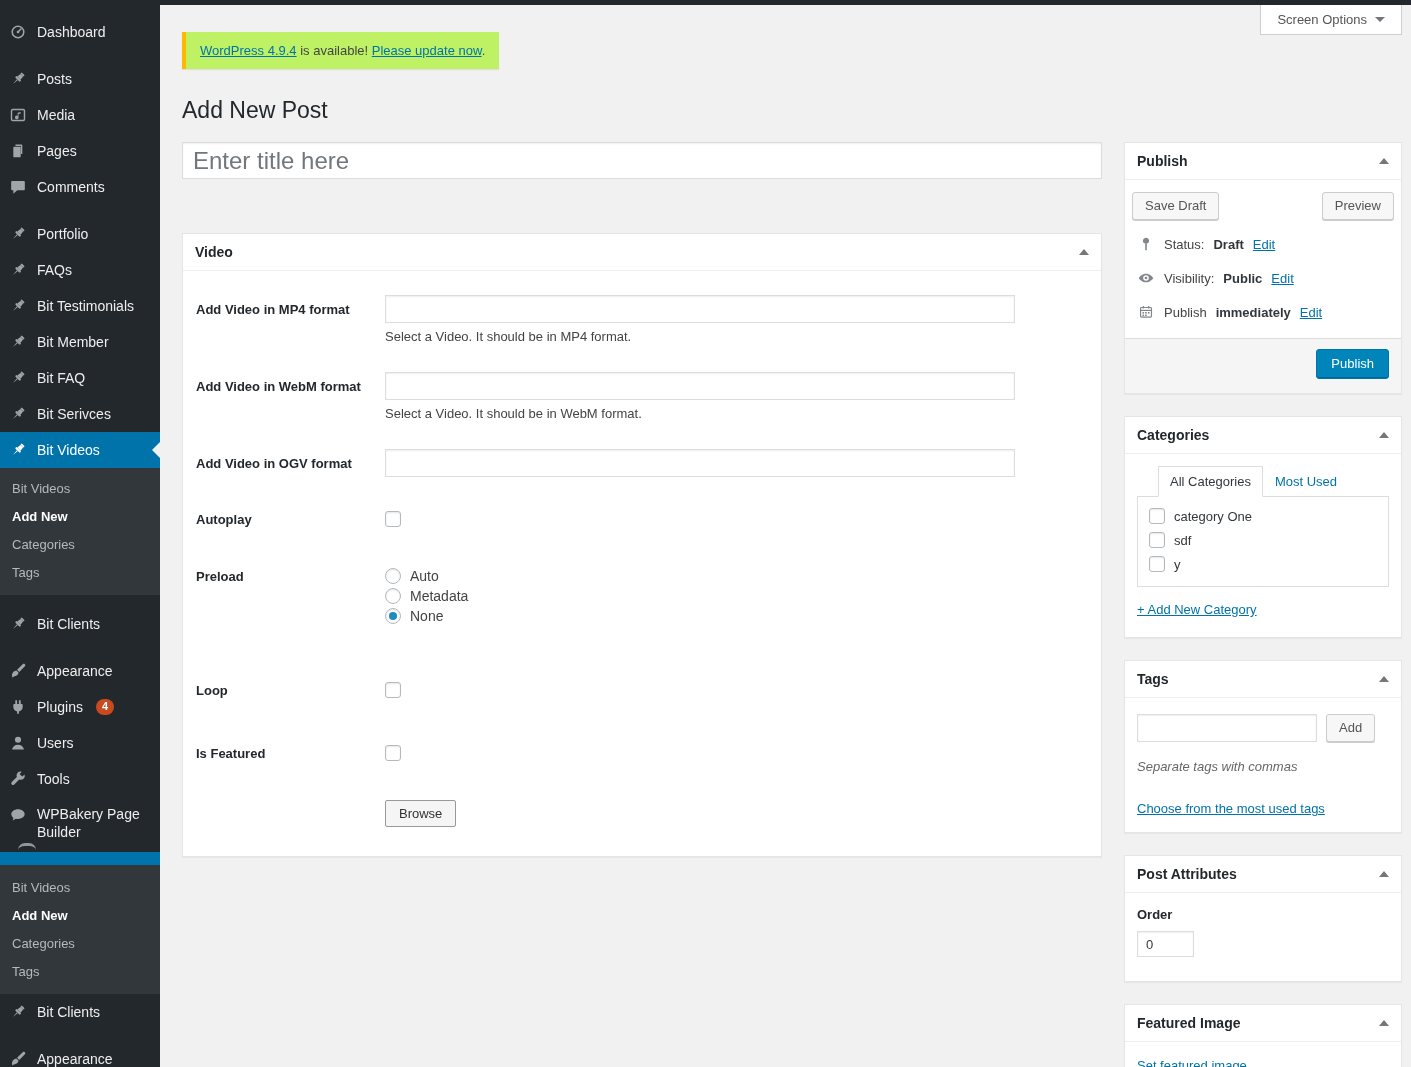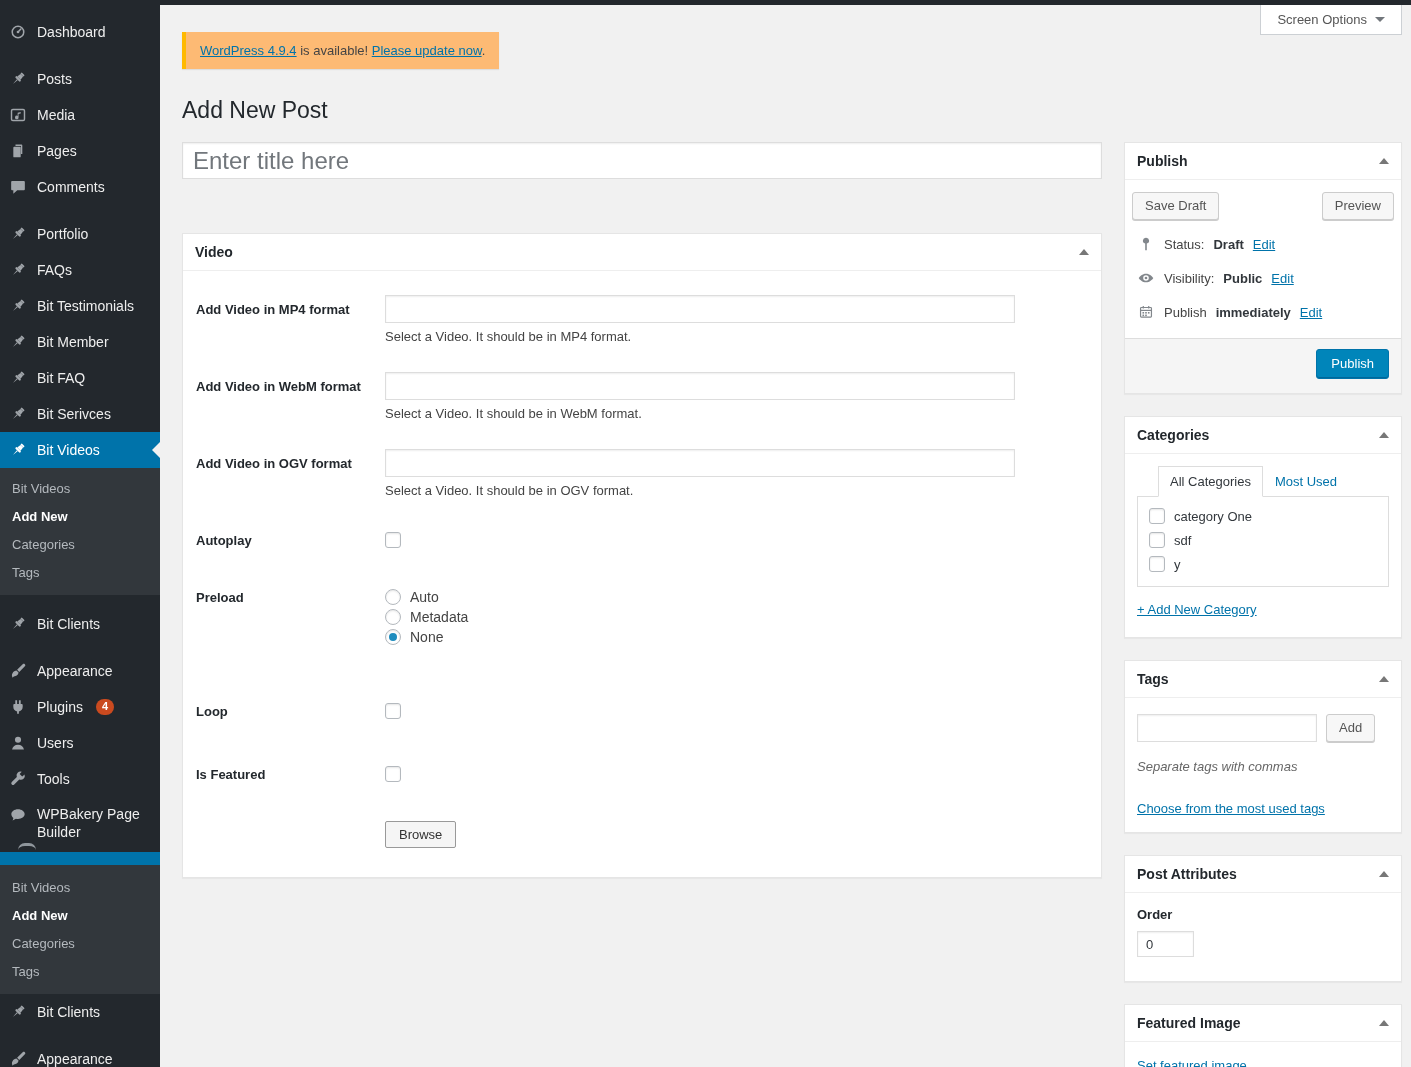--- a/index.html
+++ b/index.html
@@ -54,21 +54,21 @@
   .screen-options {
     position:absolute; top:0; right:9px; background:#fff;
     border:1px solid #ccd0d4; border-top:none;
     padding:7px 16px; color:#555; font-size:13px;
     display:flex; align-items:center; gap:8px; cursor:pointer;
   }
   .caret-down { width:0; height:0; border-left:5px solid transparent; border-right:5px solid transparent; border-top:5px solid #72777c; }
   .wrap { padding:27px 9px 0 22px; }
 
   .notice {
-    display:inline-block; background:#fdba74; border-left:4px solid #ffb900;
+    display:inline-block; background:#bef264; border-left:4px solid #ffb900;
     box-shadow:0 1px 1px rgba(0,0,0,.08); padding:11px 14px; font-size:13px; color:#444;
   }
   h1.page-title { font-size:23px; font-weight:400; color:#23282d; margin:20px 0 0; padding:7px 0; line-height:29px; }
 
   .columns { display:flex; gap:22px; margin-top:10px; align-items:flex-start; }
   .col-main { width:920px; flex:none; }
   .col-side { width:278px; flex:none; }
 
   .title-input {
     display:block; width:100%; height:37px; padding:3px 10px;
@@ -479,21 +479,20 @@
               <div class="vfield">
                 <input class="vinput" type="text" style="">
                 <p class="help">Select a Video. It should be in WebM format.</p>
               </div>
             </div>
 
             <div class="vrow r-ogv">
               <div class="vlabel">Add Video in OGV format</div>
               <div class="vfield">
                 <input class="vinput" type="text" style="">
-                <p class="help">Select a Video. It should be in OGV format.</p>
               </div>
             </div>
 
             <div class="vrow r-auto">
               <div class="vlabel nopad">Autoplay</div>
               <div class="vfield"><input type="checkbox" style=""></div>
             </div>
 
             <div class="vrow r-preload">
               <div class="vlabel nopad">Preload</div>

